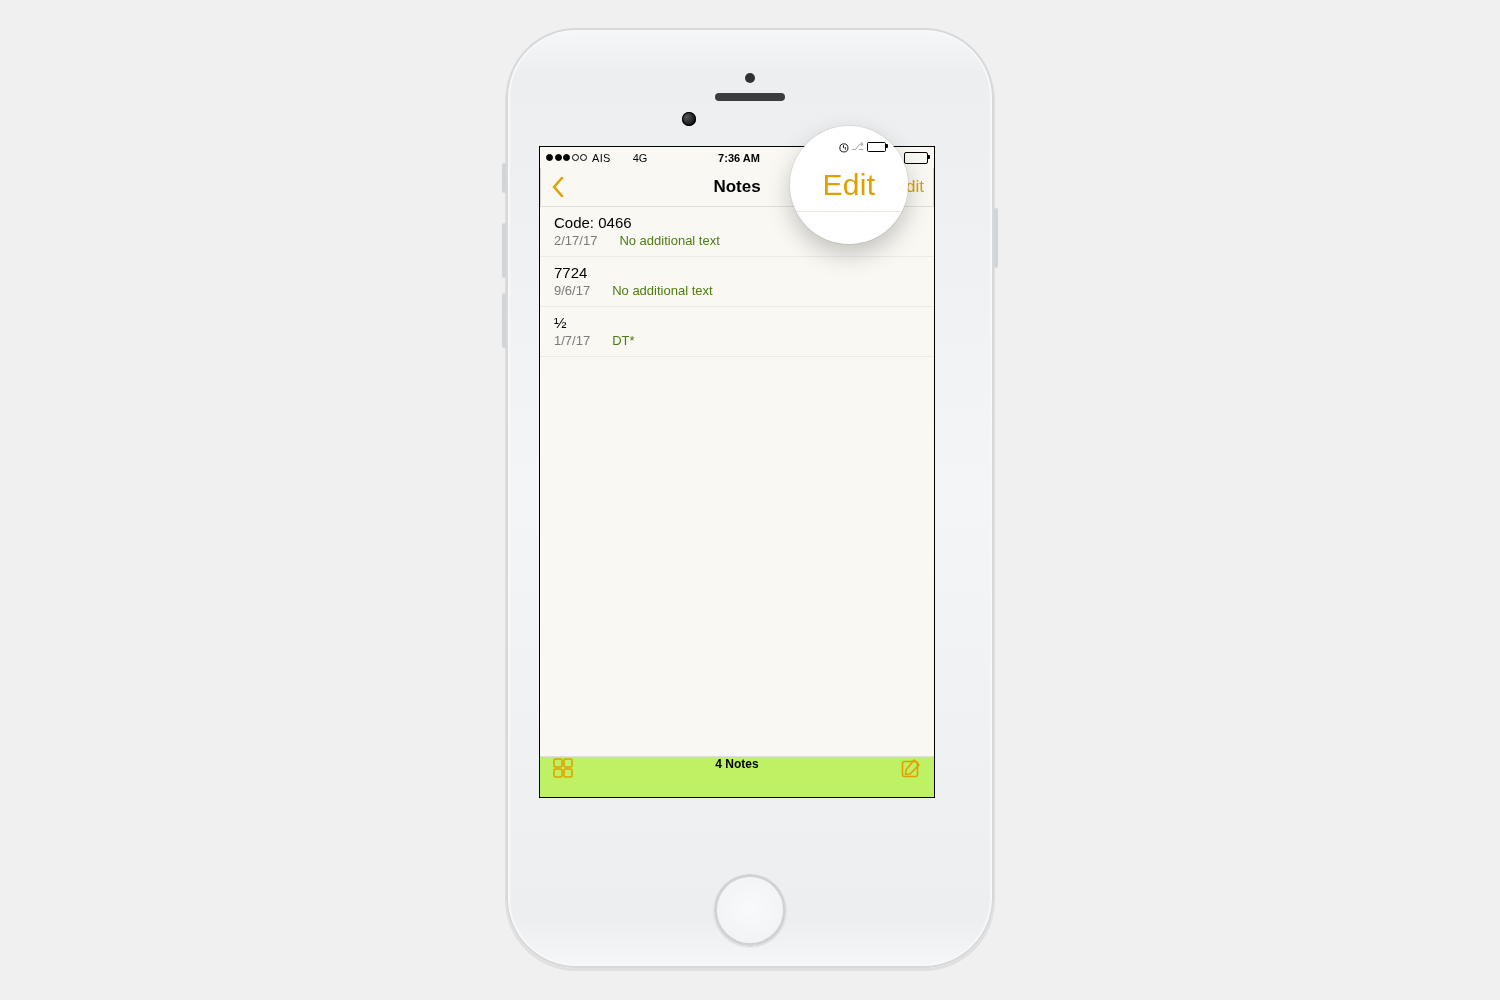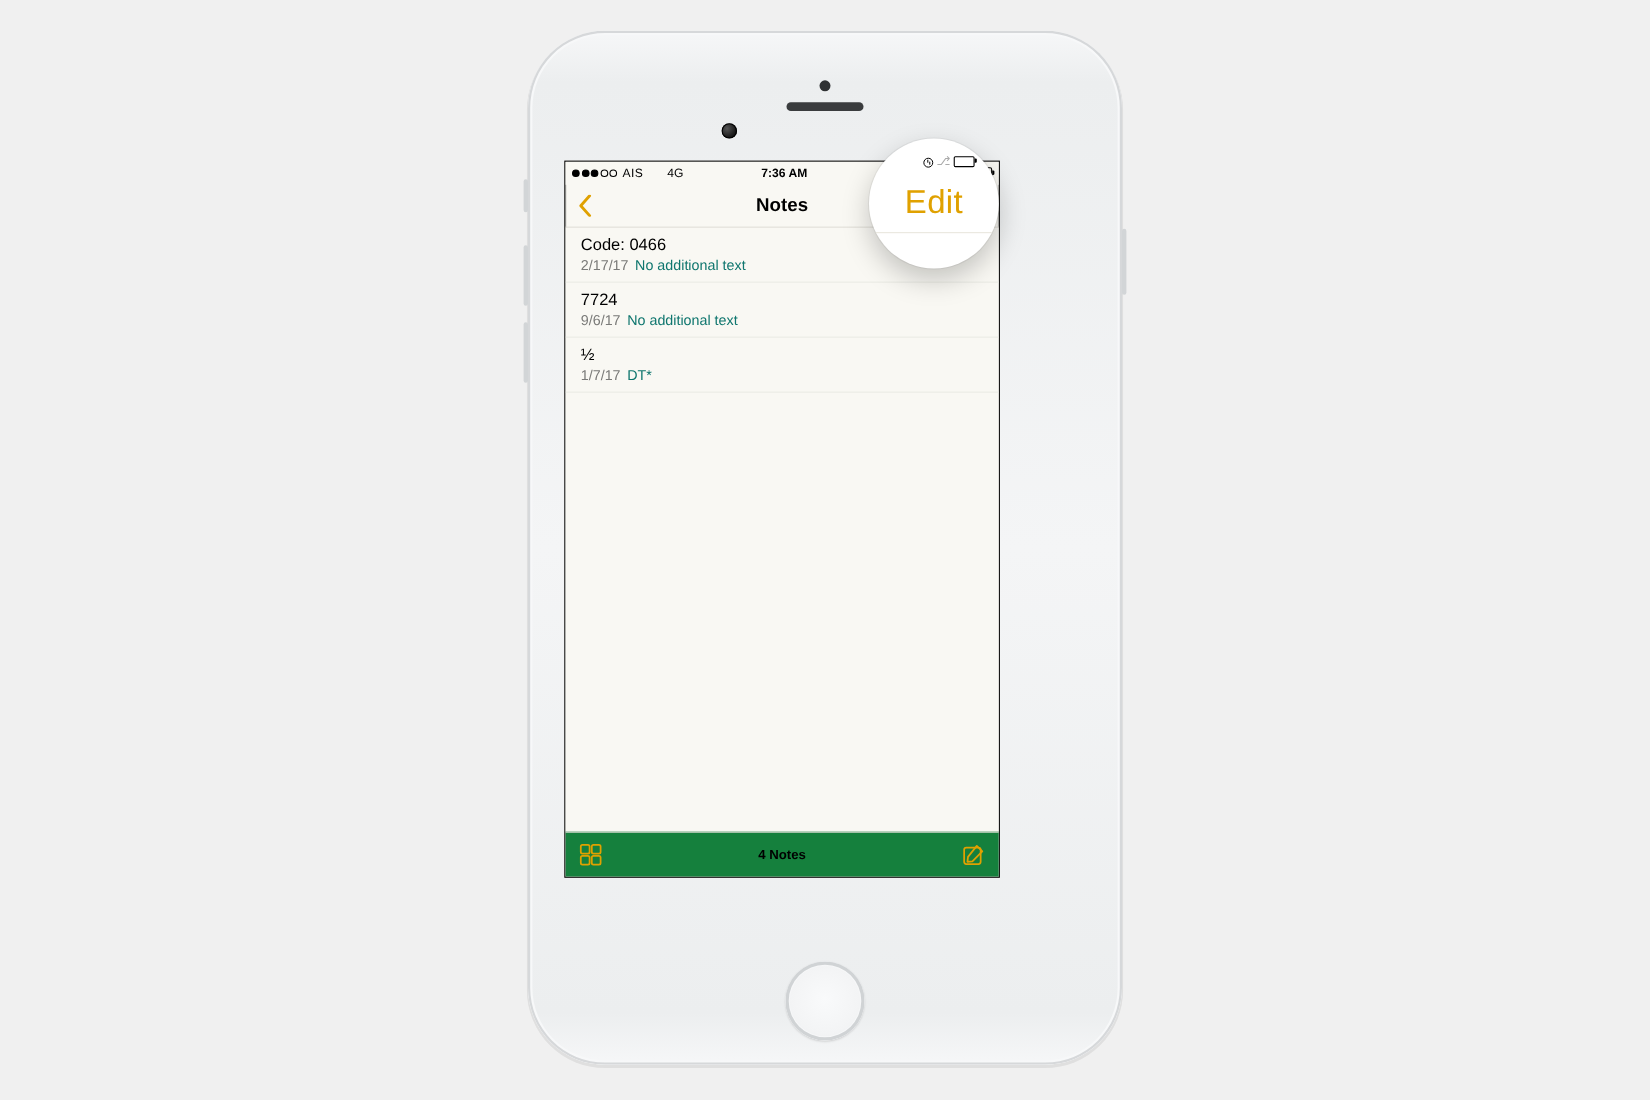--- a/index.html
+++ b/index.html
@@ -15,21 +15,21 @@
     position: relative;
     width: 1500px;
     height: 1000px;
   }
   
   .phone {
     position: absolute;
     left: 50%;
     transform: translateX(-50%);
     top: 28px;
-    width: 540px;
+    width: 488px;
     height: 940px;
     background: linear-gradient(180deg, #f6f7f8 0%, #eceeef 5%, #f4f5f6 50%, #eceeef 95%, #f6f7f8 100%);
     border-radius: 70px;
     box-shadow:
       0 2px 0 1px rgba(0,0,0,0.07),
       inset 0 0 0 2px #d6d8da,
       inset 0 0 0 4px #f7f8f9;
   }
   
   .side-btn { position: absolute; background: #d2d5d7; border-radius: 2px; }
@@ -128,28 +128,28 @@
     overflow: auto;
   }
   .row {
     padding: 7px 14px 8px 14px;
     border-bottom: 1px solid #ecebe4;
     cursor: pointer;
   }
   .row .title { font-size: 15px; color: #000; }
   .row .sub { margin-top: 2px; font-size: 13px; }
   .row .date { color: #7a7a78; }
-  .row .prev { color: #0f766e; margin-left: 6px; }
+  .row .prev { color: #4d7c0f; margin-left: 22px; }
 
   
   .toolbar {
     height: 40px;
     border-top: 1px solid #e1dfd8;
-    background: #15803d;
-    display: flex; align-items: center; justify-content: space-between;
+    background: #bef264;
+    display: flex; align-items: flex-start; justify-content: space-between;
     padding: 0 12px;
   }
   .tb-icon { color: #e0a100; cursor: pointer; }
   .tb-icon svg { display: block; }
   .tb-count { font-size: 12px; font-weight: 600; color: #000; }
 
   
   .magnifier-wrap {
     position: absolute;
     width: 118px; height: 118px;

